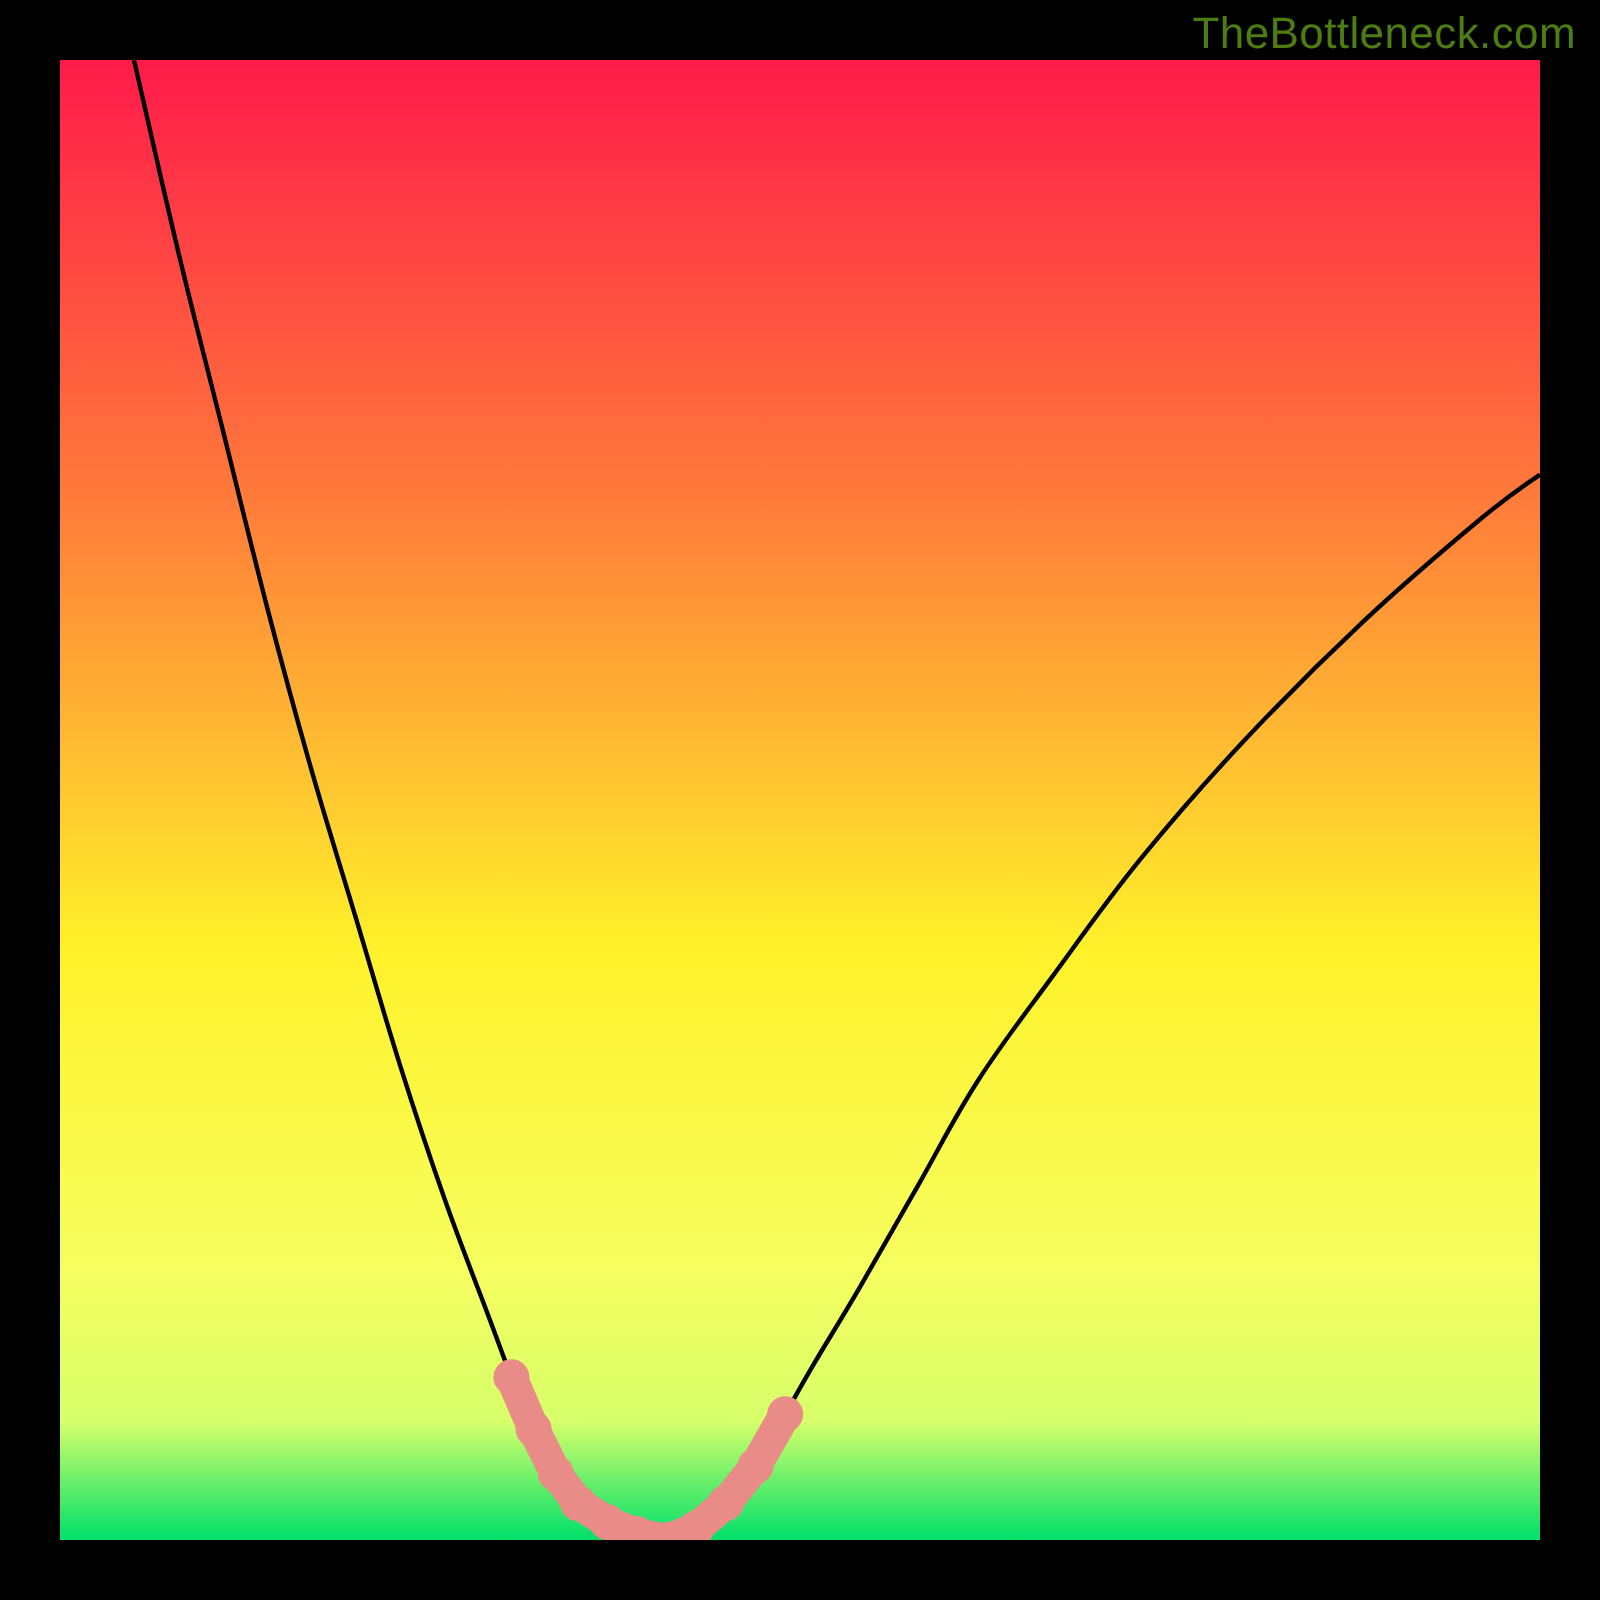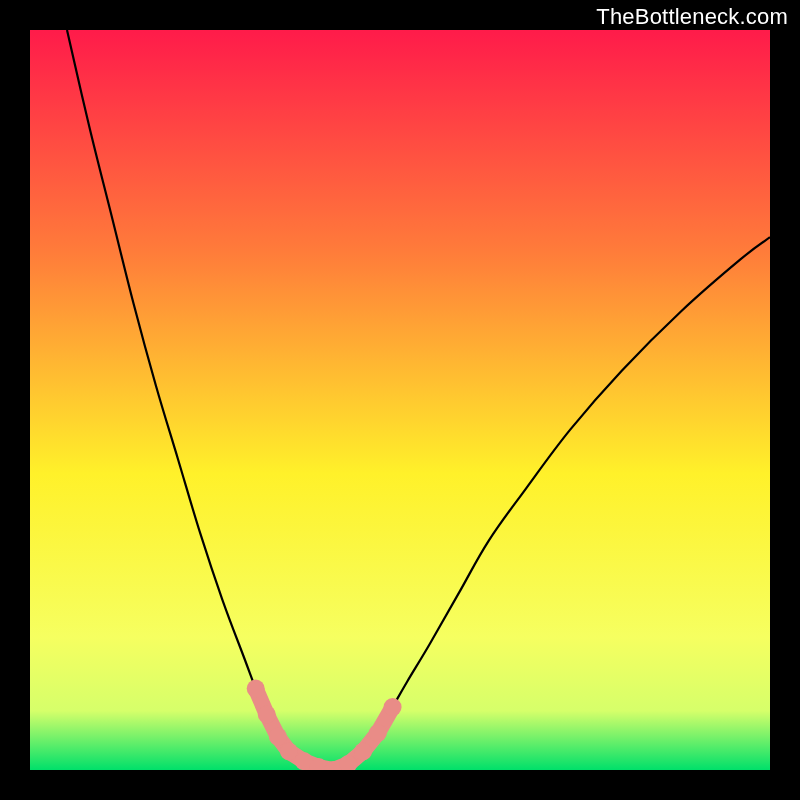--- a/index.html
+++ b/index.html
@@ -18,21 +18,21 @@
     height: 740px;
     overflow: hidden;
   }
   .watermark {
     position: absolute;
     top: 4px;
     right: 12px;
     font-family: Arial, Helvetica, sans-serif;
     font-size: 22px;
     font-weight: 500;
-    color: #ffffff;
+    color: #4d7c0f;
     letter-spacing: 0.2px;
   }
   svg { display: block; }
 </style>
 </head>
 <body>
 
 <div class="frame">
 
   <div class="watermark">TheBottleneck.com</div>

